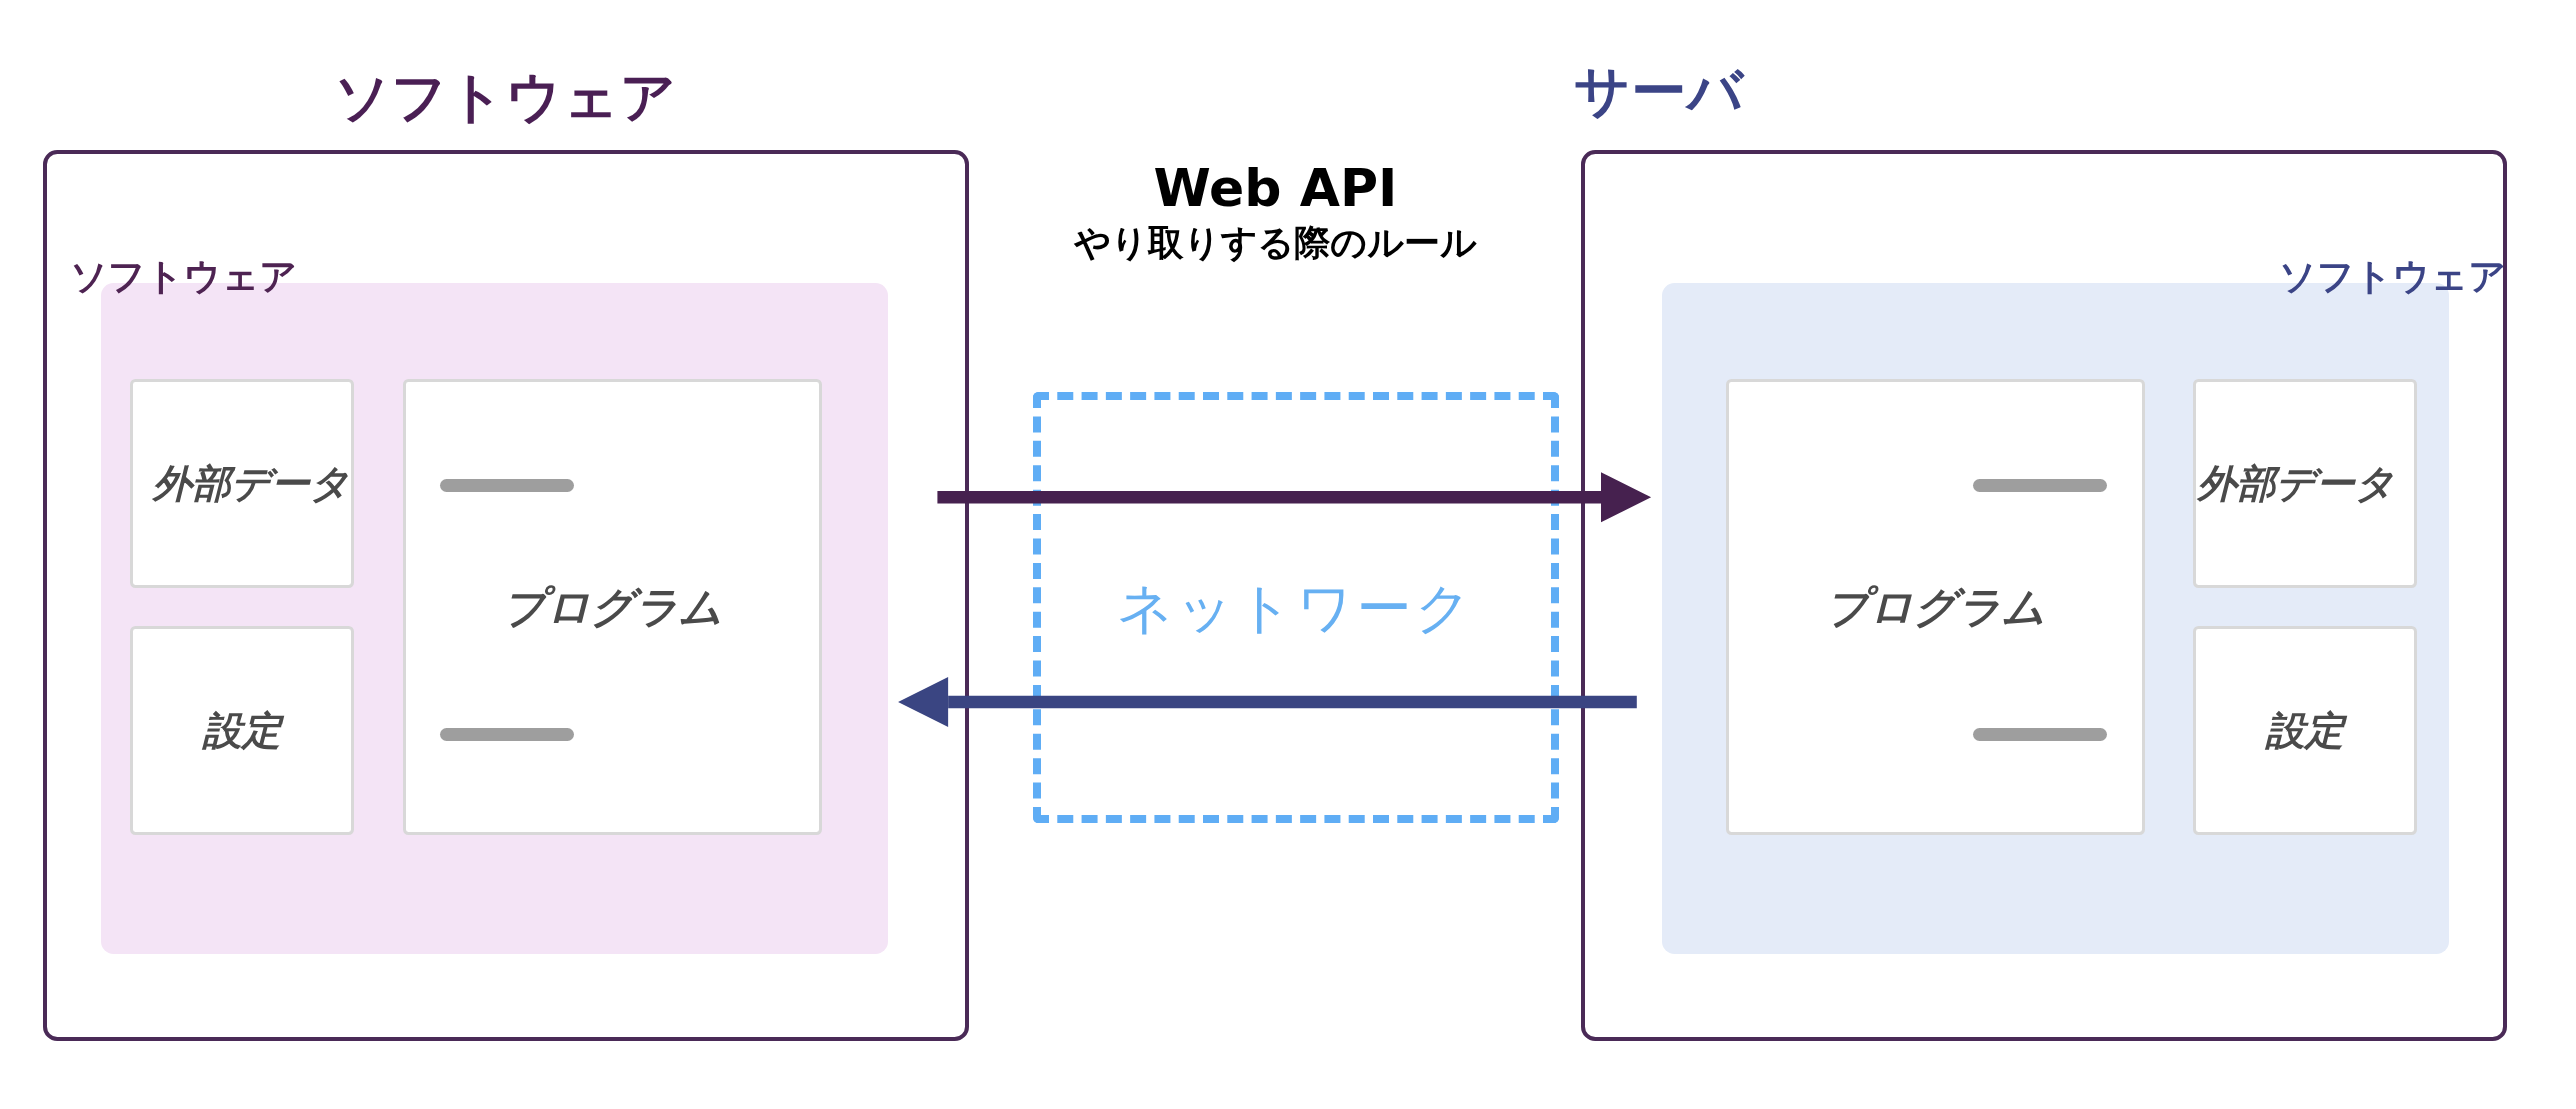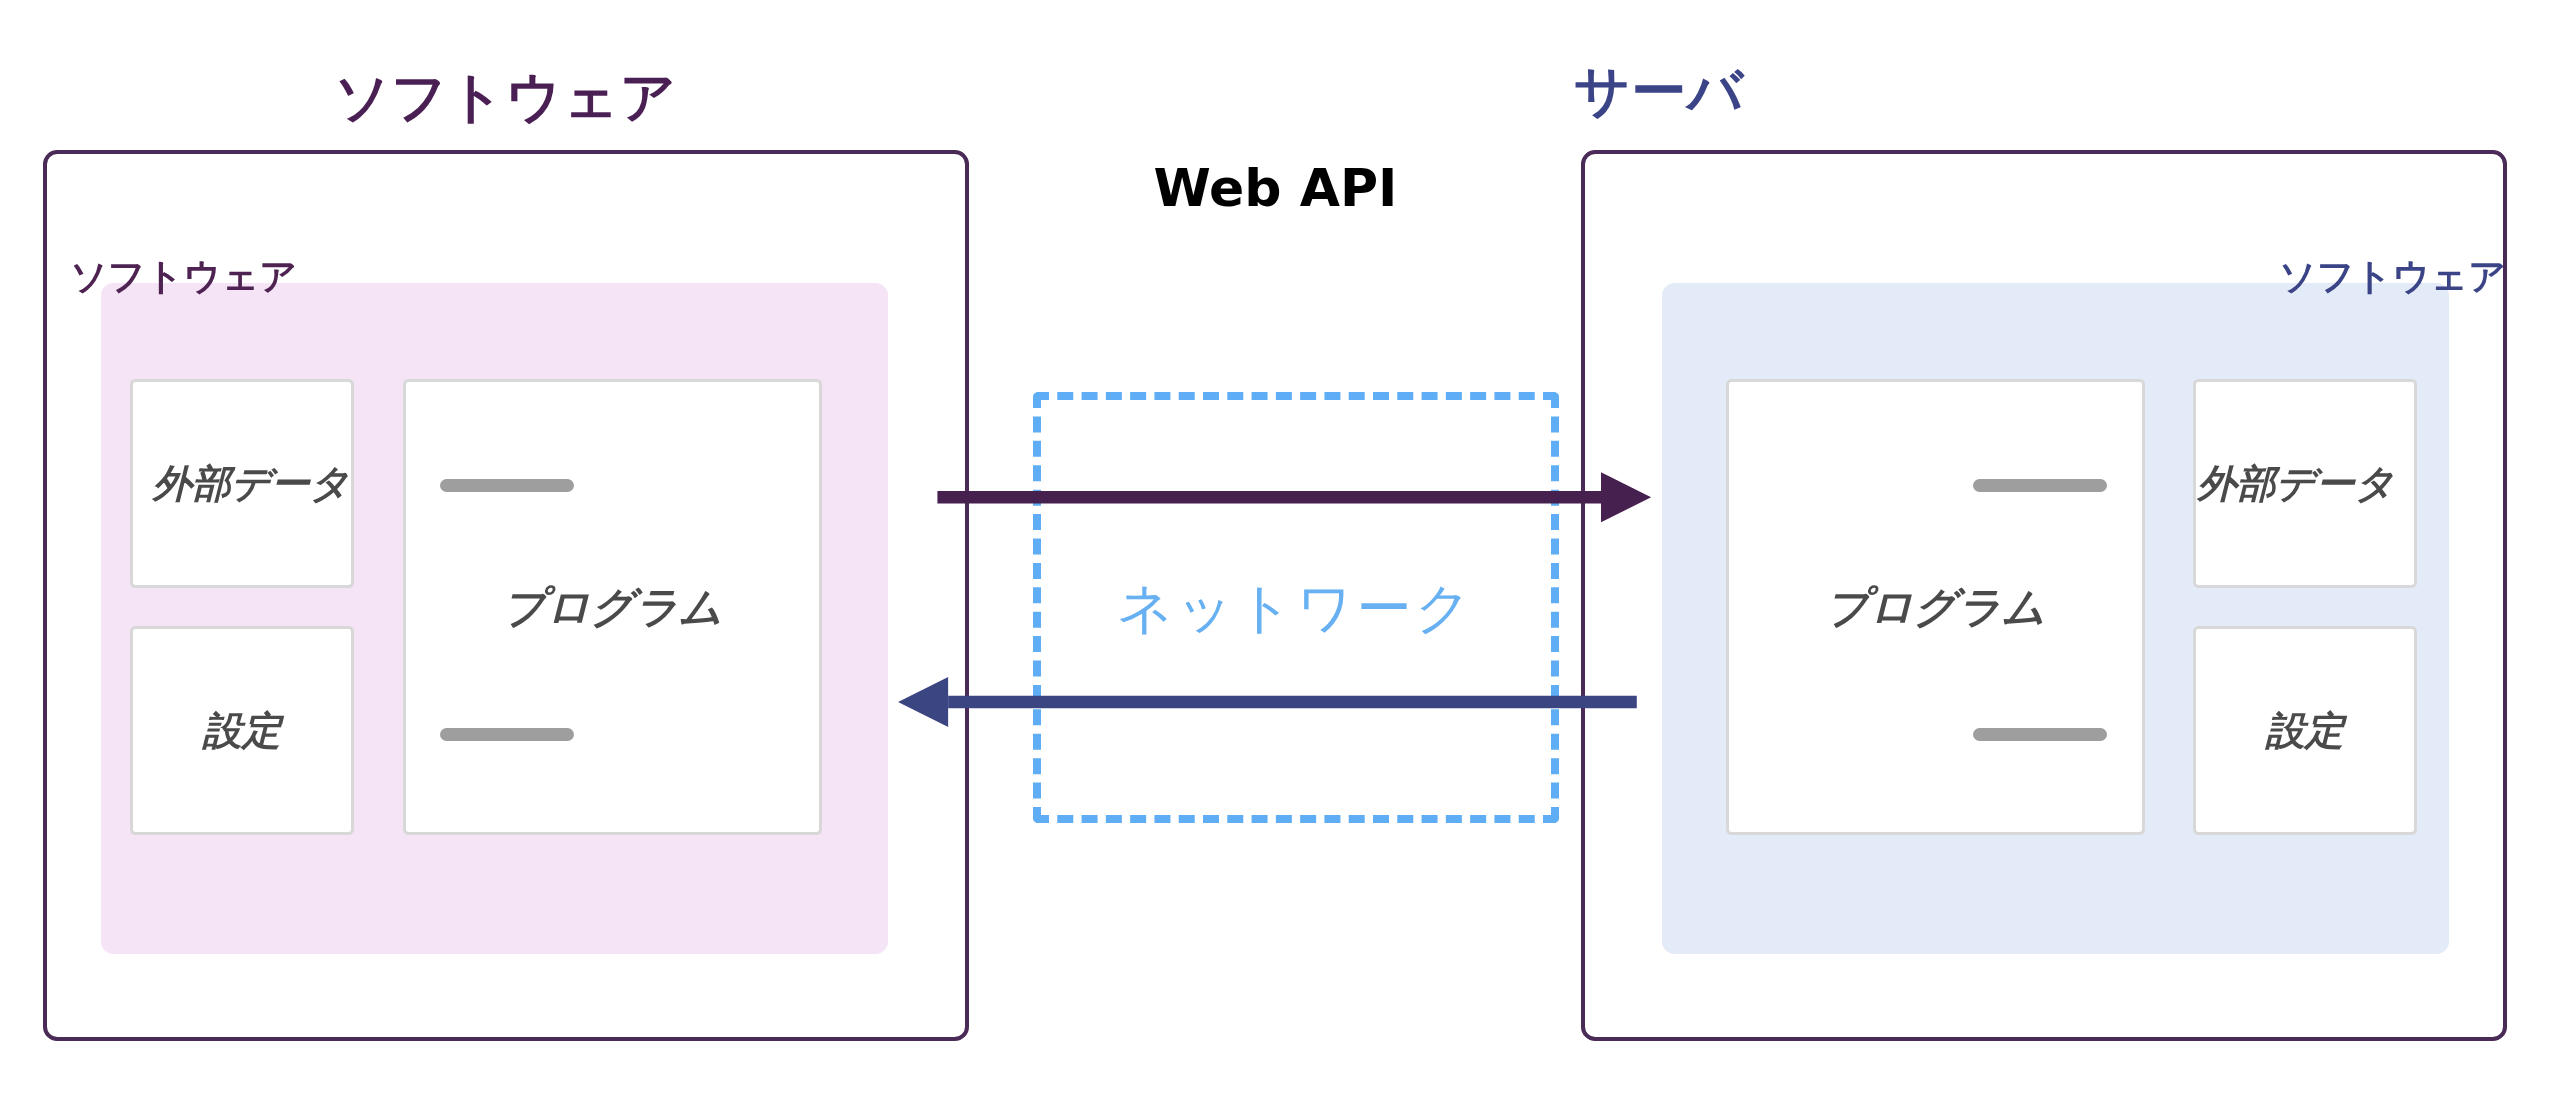--- a/index.html
+++ b/index.html
@@ -288,20 +288,21 @@
 
   <div id="server-settings" class="inner-box">
     <span class="box-label">設定</span>
   </div>
 
   <div id="server-conn-top" class="connector"></div>
   <div id="server-conn-bottom" class="connector"></div>
 
   <div id="api-heading">
     <div id="api-title">Web API</div>
+    <div class="api-sub">やり取りする際のルール</div>
   </div>
 
   <div id="network-box"></div>
   <div id="network-label">ネットワーク</div>
 
   <svg id="arrow-layer" viewBox="0 0 2880 1240">
 
     <g>
       <line x1="1048" y1="556" x2="1790" y2="556" stroke="#46214f" stroke-width="14"></line>
       <polygon points="1790,528 1846,556 1790,584" fill="#46214f"></polygon>

